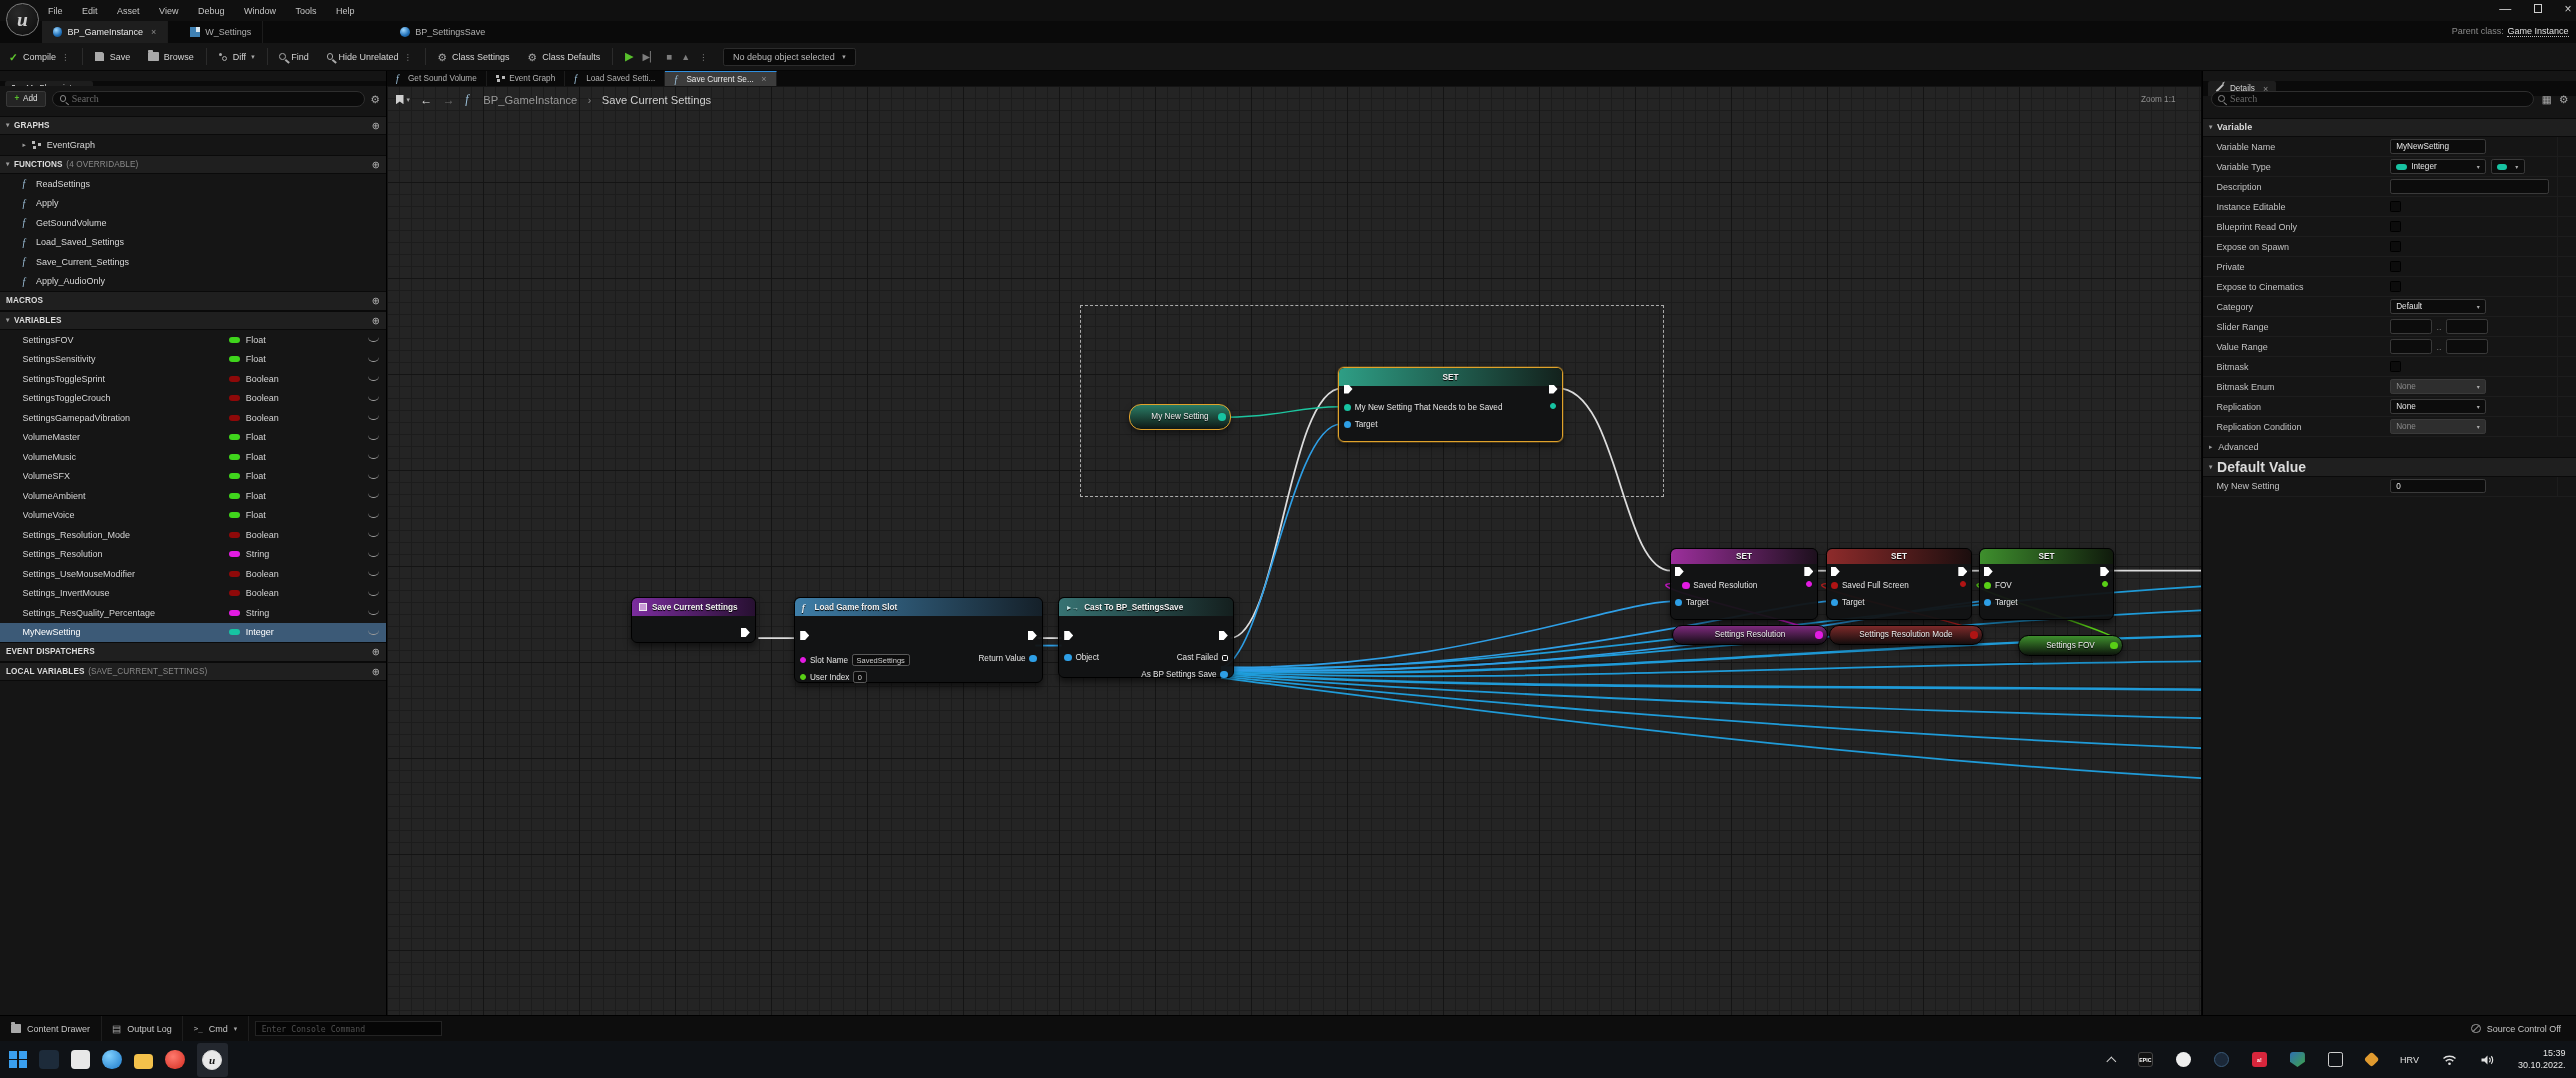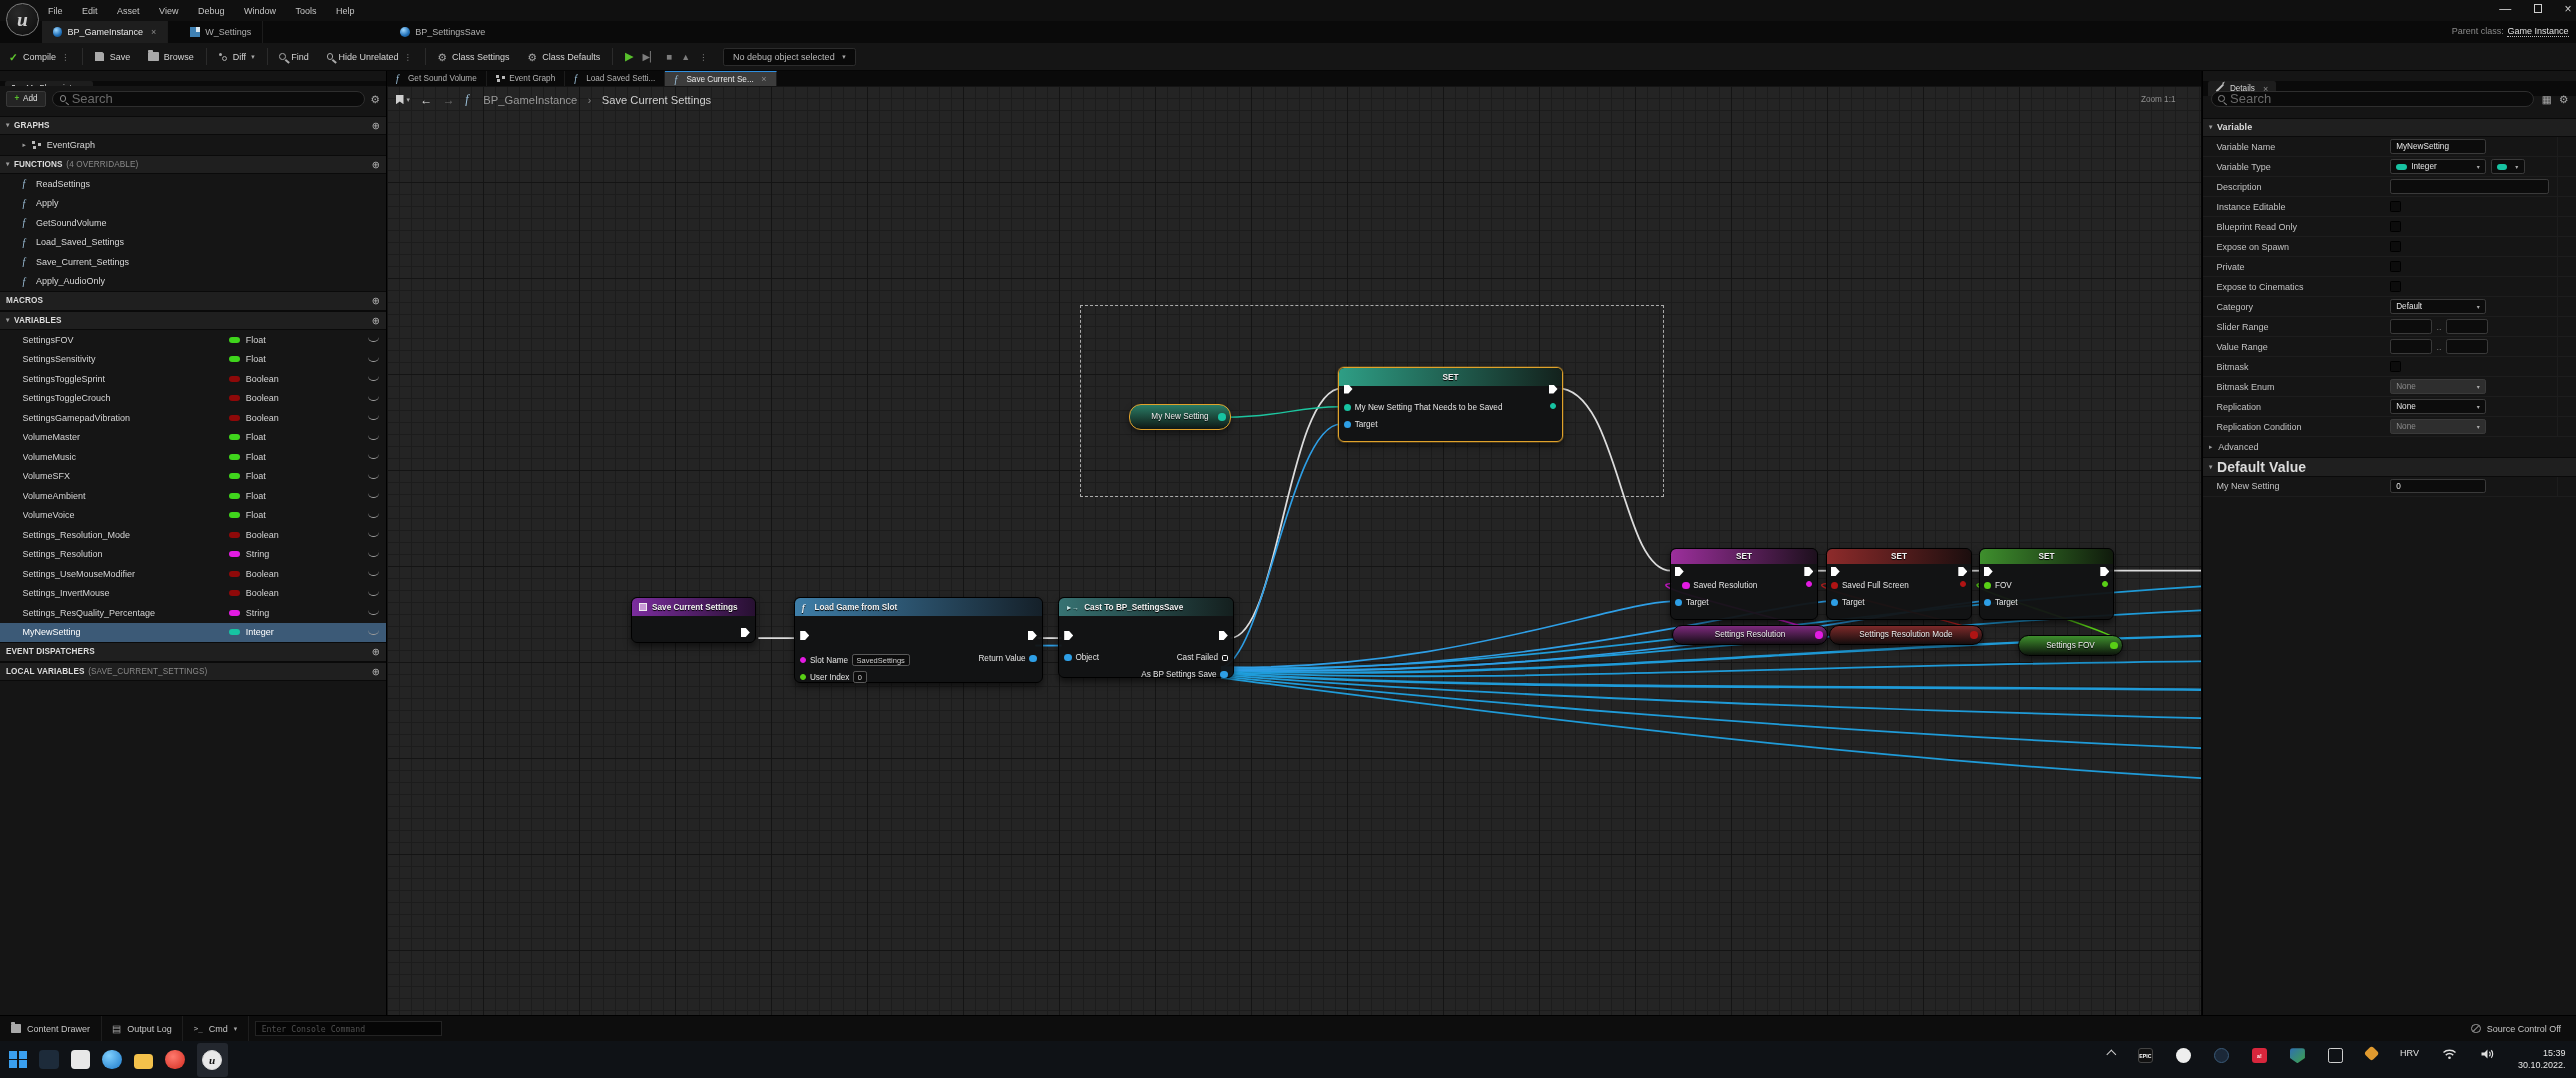--- a/index.html
+++ b/index.html
@@ -58,21 +58,21 @@
   .sec-h .plus{margin-left:auto;color:#b4b4b4;font-size:9.7px;font-weight:normal}
   .tri{font-size:6.7px;color:#9a9a9a;margin-right:4.5px}
 
   
   .leftpanel{position:absolute;left:0;top:71px;width:387px;height:944px;background:#141414;border-right:1.5px solid #000}
   .lp-body{position:absolute;left:0;top:15px;right:0;bottom:0;background:#151515}
   .lp-toolbar{display:flex;align-items:center;gap:6px;padding:4.5px 6px}
   .addbtn{display:flex;align-items:center;gap:3.7px;background:#242424;border:0.7px solid #3a3a3a;border-radius:2.2px;height:16.5px;padding:0 7.5px;font-size:8.2px;color:#e0e0e0}
   .addbtn .plus{color:#58c02c;font-weight:bold}
   .searchpill{flex:1;display:flex;align-items:center;gap:5.2px;background:#0b0b0b;border:0.7px solid #2e2e2e;border-radius:8.2px;height:16.5px;padding:0 6.7px}
-  .searchpill input{background:transparent;border:none;outline:none;color:#bdbdbd;font-size:13px;width:100%;font-family:Liberation Sans, sans-serif}
+  .searchpill input{background:transparent;border:none;outline:none;color:#bdbdbd;font-size:10px;width:100%;font-family:Liberation Serif, serif}
   .searchpill input::placeholder{color:#6a6a6a}
   .slens{min-width:6.7px;width:6.7px;height:6.7px;border:1.2px solid #8a8a8a;border-radius:50%;position:relative}
   .slens::after{content:"";position:absolute;left:5.2px;top:5.2px;width:3.7px;height:1.2px;background:#8a8a8a;transform:rotate(40deg);transform-origin:0 0}
   .lp-item{display:flex;align-items:center;height:19.5px;padding-left:22.5px;font-size:9px;color:#d8d8d8;gap:6px}
   .fnglyph{font-family:"Liberation Serif",serif;font-style:italic;color:#9fc3dc;font-size:9.7px;width:7.5px}
   .graphic{width:9px;height:7.5px;position:relative}
   .graphic i{position:absolute;width:3px;height:3px;background:#b9b9b9}
   .graphic i:nth-child(1){left:0;top:0}.graphic i:nth-child(2){right:0;top:1.5px}.graphic i:nth-child(3){left:1.5px;bottom:0}
   .varrow{display:flex;align-items:center;height:19.5px;padding:0 7.5px 0 22.5px;font-size:9px;color:#d4d4d4}
   .varrow.sel{background:#3c5a77;color:#fff}
@@ -162,21 +162,21 @@
   .nosign::after{content:"";position:absolute;left:0px;top:3.4px;width:8.2px;height:1.2px;background:#9a9a9a;transform:rotate(-45deg)}
 
   
   .taskbar{position:absolute;left:0;top:1041px;width:2576px;height:37px;background:#0f1216;display:flex;align-items:center}
   .tb-apps{display:flex;align-items:center;gap:12px;padding-left:9px}
   .winlogo{width:18px;height:18px;display:grid;grid-template-columns:8.2px 8.2px;grid-template-rows:8.2px 8.2px;gap:1.5px}
   .winlogo i{background:#3aa0f0}
   .appico{width:19.5px;height:19.5px;border-radius:3.7px}
   .ue-task{width:31px;height:34px;background:#23272e;border-radius:3px;display:flex;align-items:center;justify-content:center;position:relative}
   .ue-task .circ{width:20px;height:20px;border:1.2px solid #d8d8d8;border-radius:50%;background:#e8e8e8;color:#111;display:flex;align-items:center;justify-content:center;font-family:"Liberation Serif",serif;font-style:italic;font-weight:bold;font-size:11.2px}
-  .tray{margin-left:auto;display:flex;gap:23px;padding-right:10.5px;color:#e0e0e0;font-size:9px}
+  .tray{margin-left:auto;display:flex;align-items:center;gap:23px;padding-right:10.5px;color:#e0e0e0;font-size:9px}
   .trayico{width:15px;height:15px;border-radius:3px;display:flex;align-items:center;justify-content:center;font-size:5.2px;font-weight:bold;color:#fff}
   .chevup{width:6.7px;height:6.7px;border-left:1.5px solid #cfcfcf;border-top:1.5px solid #cfcfcf;transform:rotate(45deg);margin-top:3px}
   .clock{text-align:right;line-height:1.25;font-size:9px;color:#e6e6e6}
 </style>
 </head>
 <body>
 
 <div class="titlebar">
   <div class="menus">
     <span>File</span>

